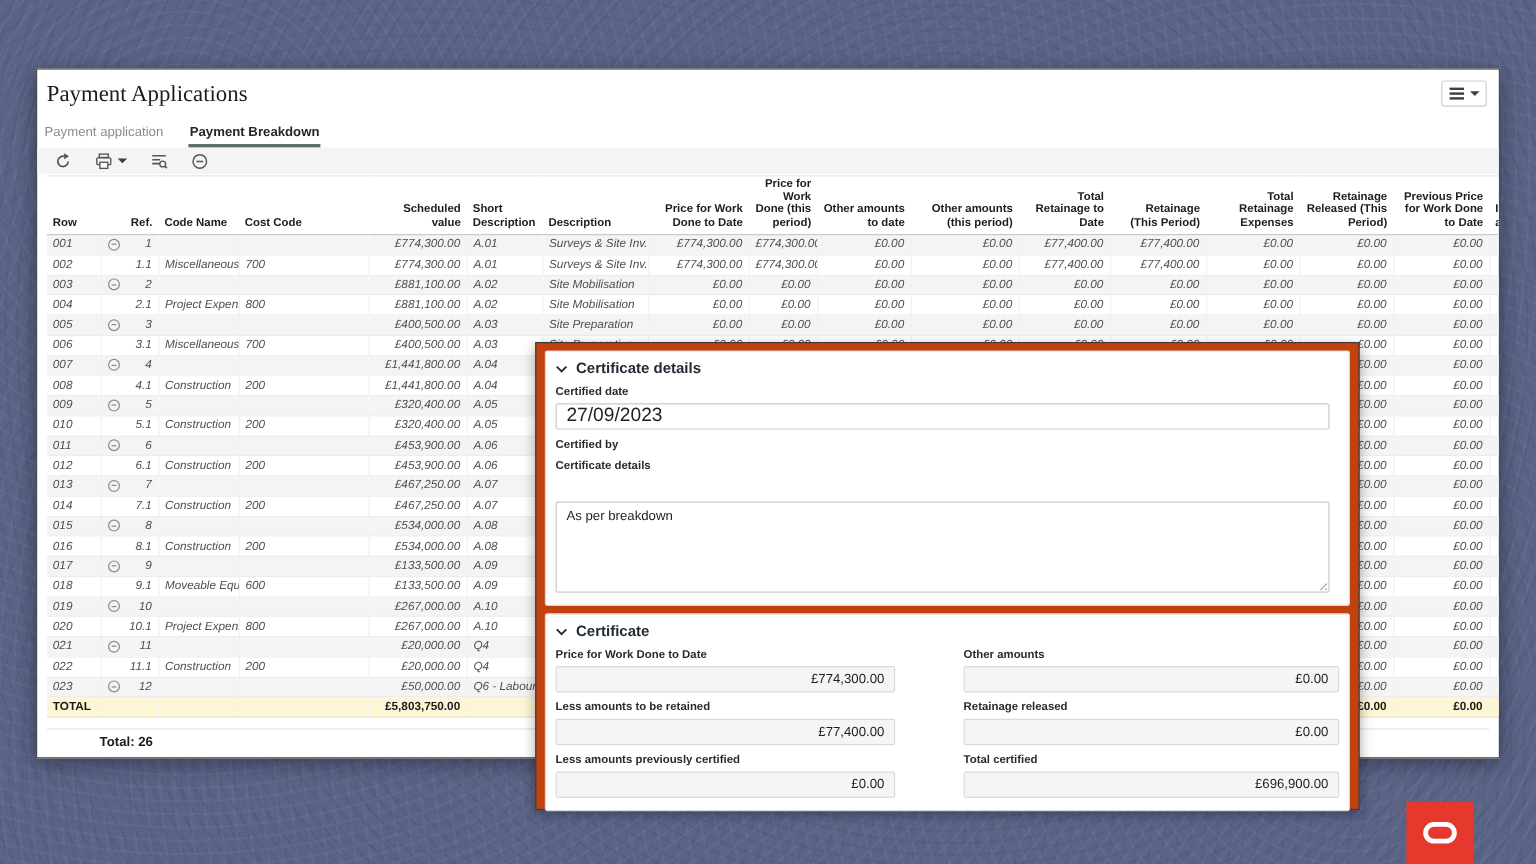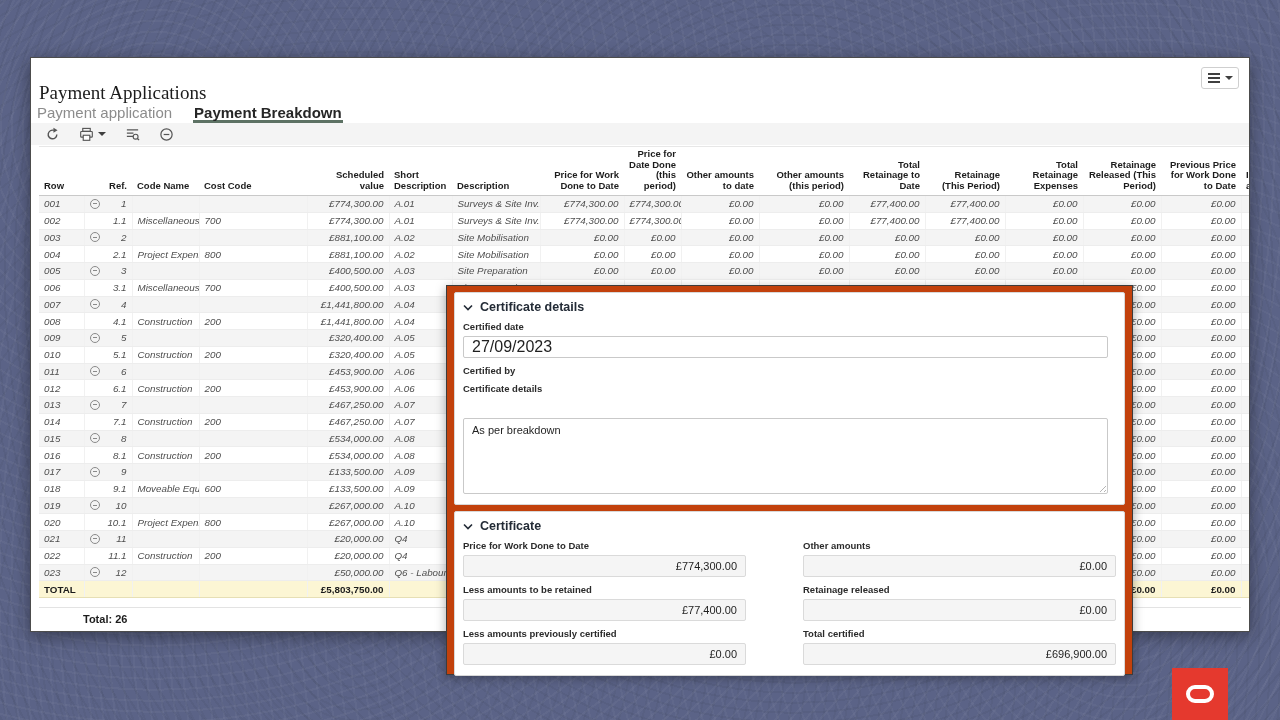--- a/index.html
+++ b/index.html
@@ -16,35 +16,35 @@
   }
 
   
   .window {
     position:absolute; left:30px; top:57px; width:1220px; height:575px;
     background:#fff; border:1px solid #4c4c4c; box-shadow:0 4px 16px rgba(0,0,0,.4);
     overflow:hidden;
   }
   .win-header { position:absolute; top:0; left:0; right:0; height:43px; }
   .page-title {
-    position:absolute; left:8px; top:24px;
+    position:absolute; left:8px; top:10px;
     font-family:"Liberation Serif", serif; font-size:19px; color:#1c1c1c;
   }
   .menu-btn {
     position:absolute; right:10px; top:9px; width:38px; height:22px;
     border:1px solid #cfcfcf; border-radius:3px; background:#fff;
     display:flex; align-items:center; justify-content:center; gap:5px; cursor:pointer;
   }
   .bars { position:relative; width:12px; height:2px; background:#3f3f3f;
           box-shadow:0 4px 0 #3f3f3f, 0 -4px 0 #3f3f3f; }
   .caret { width:0; height:0; border-left:4px solid transparent; border-right:4px solid transparent; border-top:4px solid #3f3f3f; }
 
   
   .tabs { position:absolute; top:43px; left:0; right:0; height:22px; display:flex; gap:20px; padding-left:5px; }
-  .tab { font-size:15px; color:#8c8c8c; padding:3px 1px 5px; cursor:pointer; }
+  .tab { font-size:11px; color:#8c8c8c; padding:3px 1px 5px; cursor:pointer; }
   .tab.active { color:#262626; font-weight:700; border-bottom:3px solid #5d7264; }
 
   
   .toolbar { position:absolute; top:65px; left:0; right:0; height:22px; background:#f4f4f4;
              display:flex; align-items:center; gap:19px; padding-left:14px; }
   .tb-icon { display:flex; align-items:center; gap:4px; cursor:pointer; }
   .tb-icon svg { display:block; }
 
   
   .grid-wrap { position:absolute; top:87px; left:0; right:0; bottom:0; overflow:hidden; }
@@ -162,21 +162,21 @@
       <thead>
           <tr id="grid-head-row">
             <th class="col-row al-left"><span>Row</span></th>
             <th class="col-ref al-right"><span>Ref.</span></th>
             <th class="col-code_name al-left"><span>Code Name</span></th>
             <th class="col-cost_code al-left"><span>Cost Code</span></th>
             <th class="col-scheduled_value al-right"><span>Scheduled value</span></th>
             <th class="col-short_description al-left"><span>Short Description</span></th>
             <th class="col-description al-left"><span>Description</span></th>
             <th class="col-price_for_work_done_to_date al-right"><span>Price for Work Done to Date</span></th>
-            <th class="col-price_for_work_done_this_period al-right"><span>Price for Date Done (this period)</span></th>
+            <th class="col-price_for_work_done_this_period al-right"><span>Price for Work Done (this period)</span></th>
             <th class="col-other_amounts_to_date al-right"><span>Other amounts to date</span></th>
             <th class="col-other_amounts_this_period al-right"><span>Other amounts (this period)</span></th>
             <th class="col-total_retainage_to_date al-right"><span>Total Retainage to Date</span></th>
             <th class="col-retainage_this_period al-right"><span>Retainage (This Period)</span></th>
             <th class="col-total_retainage_released al-right"><span>Total Retainage Expenses</span></th>
             <th class="col-retainage_released_this_period al-right"><span>Retainage Released (This Period)</span></th>
             <th class="col-previous_price_for_work_done_to_date al-right"><span>Previous Price for Work Done to Date</span></th>
             <th class="col-clipped al-left"><span>I an</span></th>
           </tr>
         </thead>

